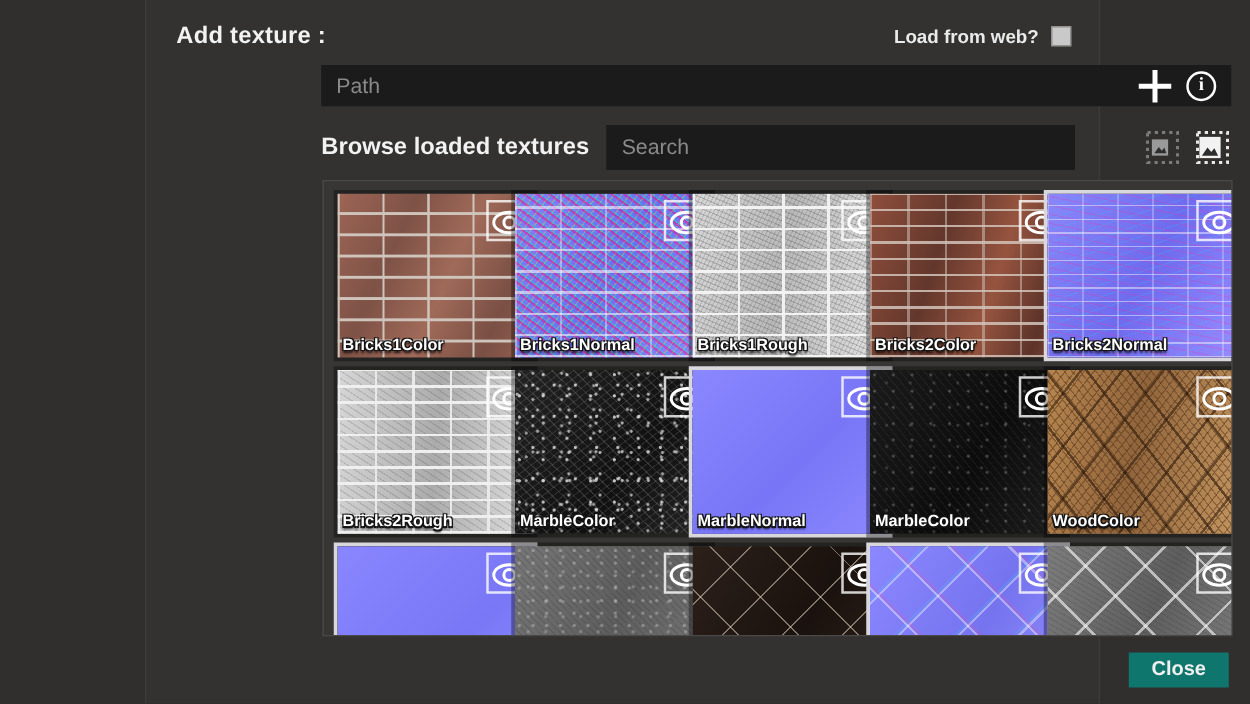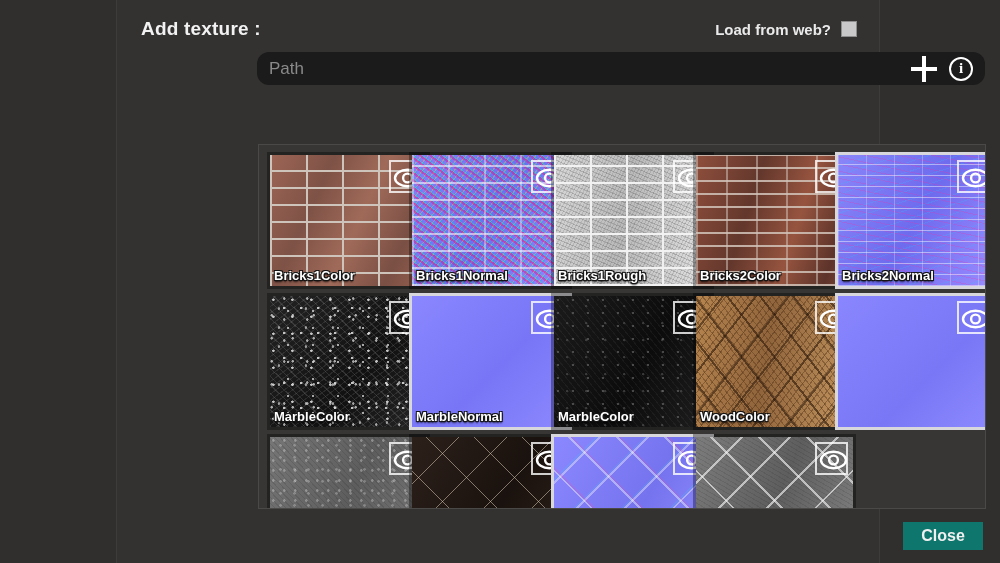--- a/index.html
+++ b/index.html
@@ -31,21 +31,21 @@
   .hdr-right { margin-left: auto; display: flex; align-items: center; gap: 10px; }
   .hdr-right .lbl { font-size: 15px; font-weight: bold; color: #eaeaea; }
   .checkbox {
     width: 16px; height: 16px; background: #c9c9c9; border: 1px solid #8e8e8e;
   }
 
   
   .path-field {
     position: absolute; left: 140px; top: 52px; width: 728px; height: 33px;
     background: #1b1b1b;
-    display: flex; align-items: center; border-radius: 12px;
+    display: flex; align-items: center;
   }
   .path-text {
     margin-left: 12px; font-size: 17px; color: #8a8a8a;
   }
   .path-actions {
     margin-left: auto; margin-right: 12px;
     display: flex; align-items: center; gap: 12px;
   }
   .plus-icon { width: 26px; height: 26px; position: relative; }
   .plus-icon::before, .plus-icon::after {
@@ -277,20 +277,46 @@
     </div>
 
     <div class="path-field">
       <span class="path-text">Path</span>
       <div class="path-actions">
         <span class="plus-icon"></span>
         <span class="info-icon">i</span>
       </div>
     </div>
 
+    <div class="browse-row">
+      <div class="browse-title">Browse loaded textures</div>
+      <div class="search-field">
+        <span class="search-text">Search</span>
+      </div>
+      <div class="view-icons">
+        <span class="view-btn">
+          <svg width="30" height="30" viewBox="0 0 30 30">
+            <g stroke="#7b7b7b" stroke-width="2.4" stroke-dasharray="2.6 3.2" fill="none">
+              <rect x="3" y="3" width="24" height="24"></rect>
+            </g>
+            <rect x="6.5" y="8.5" width="13" height="13" fill="#9a9a9a"></rect>
+            <path d="M8.5 19.5 L12 14.5 L14.5 17.5 L16.5 15 L18 19.5 Z" fill="#2e2e2e"></path>
+          </svg>
+        </span>
+        <span class="view-btn">
+          <svg width="30" height="30" viewBox="0 0 30 30">
+            <g stroke="#e8e8e8" stroke-width="2.4" stroke-dasharray="2.6 3.2" fill="none">
+              <rect x="3" y="3" width="24" height="24"></rect>
+            </g>
+            <rect x="4.5" y="6.5" width="17" height="17" fill="#f2f2f2"></rect>
+            <path d="M6.5 21.5 L11 15 L14 18.5 L16.5 15.5 L19.5 21.5 Z" fill="#2e2e2e"></path>
+          </svg>
+        </span>
+      </div>
+    </div>
 
     <div class="grid-wrap">
       <div class="grid">
           <div class="tile">
             <div class="tile-img">
               <div class="tx tx-bricks1color"></div>
             </div>
             <div class="eye-box">
               <svg width="29" height="22" viewBox="0 0 29 22">
                 <ellipse cx="14.5" cy="11" rx="12.5" ry="8.2" fill="none" stroke="#ffffff" stroke-width="2.4"></ellipse>
@@ -339,20 +365,32 @@
             <div class="tile-img">
               <div class="tx tx-bricks2normal"></div>
             </div>
             <div class="eye-box">
               <svg width="29" height="22" viewBox="0 0 29 22">
                 <ellipse cx="14.5" cy="11" rx="12.5" ry="8.2" fill="none" stroke="#ffffff" stroke-width="2.4"></ellipse>
                 <circle cx="14.5" cy="11" r="4.4" fill="none" stroke="#ffffff" stroke-width="2.4"></circle>
               </svg>
             </div>
             <div class="tile-label">Bricks2Normal</div>
+          </div>
+          <div class="tile">
+            <div class="tile-img">
+              <div class="tx tx-bricks2rough"></div>
+            </div>
+            <div class="eye-box">
+              <svg width="29" height="22" viewBox="0 0 29 22">
+                <ellipse cx="14.5" cy="11" rx="12.5" ry="8.2" fill="none" stroke="#ffffff" stroke-width="2.4"></ellipse>
+                <circle cx="14.5" cy="11" r="4.4" fill="none" stroke="#ffffff" stroke-width="2.4"></circle>
+              </svg>
+            </div>
+            <div class="tile-label">Bricks2Rough</div>
           </div>
           <div class="tile">
             <div class="tile-img">
               <div class="tx tx-marblecolor"></div>
             </div>
             <div class="eye-box">
               <svg width="29" height="22" viewBox="0 0 29 22">
                 <ellipse cx="14.5" cy="11" rx="12.5" ry="8.2" fill="none" stroke="#ffffff" stroke-width="2.4"></ellipse>
                 <circle cx="14.5" cy="11" r="4.4" fill="none" stroke="#ffffff" stroke-width="2.4"></circle>
               </svg>

